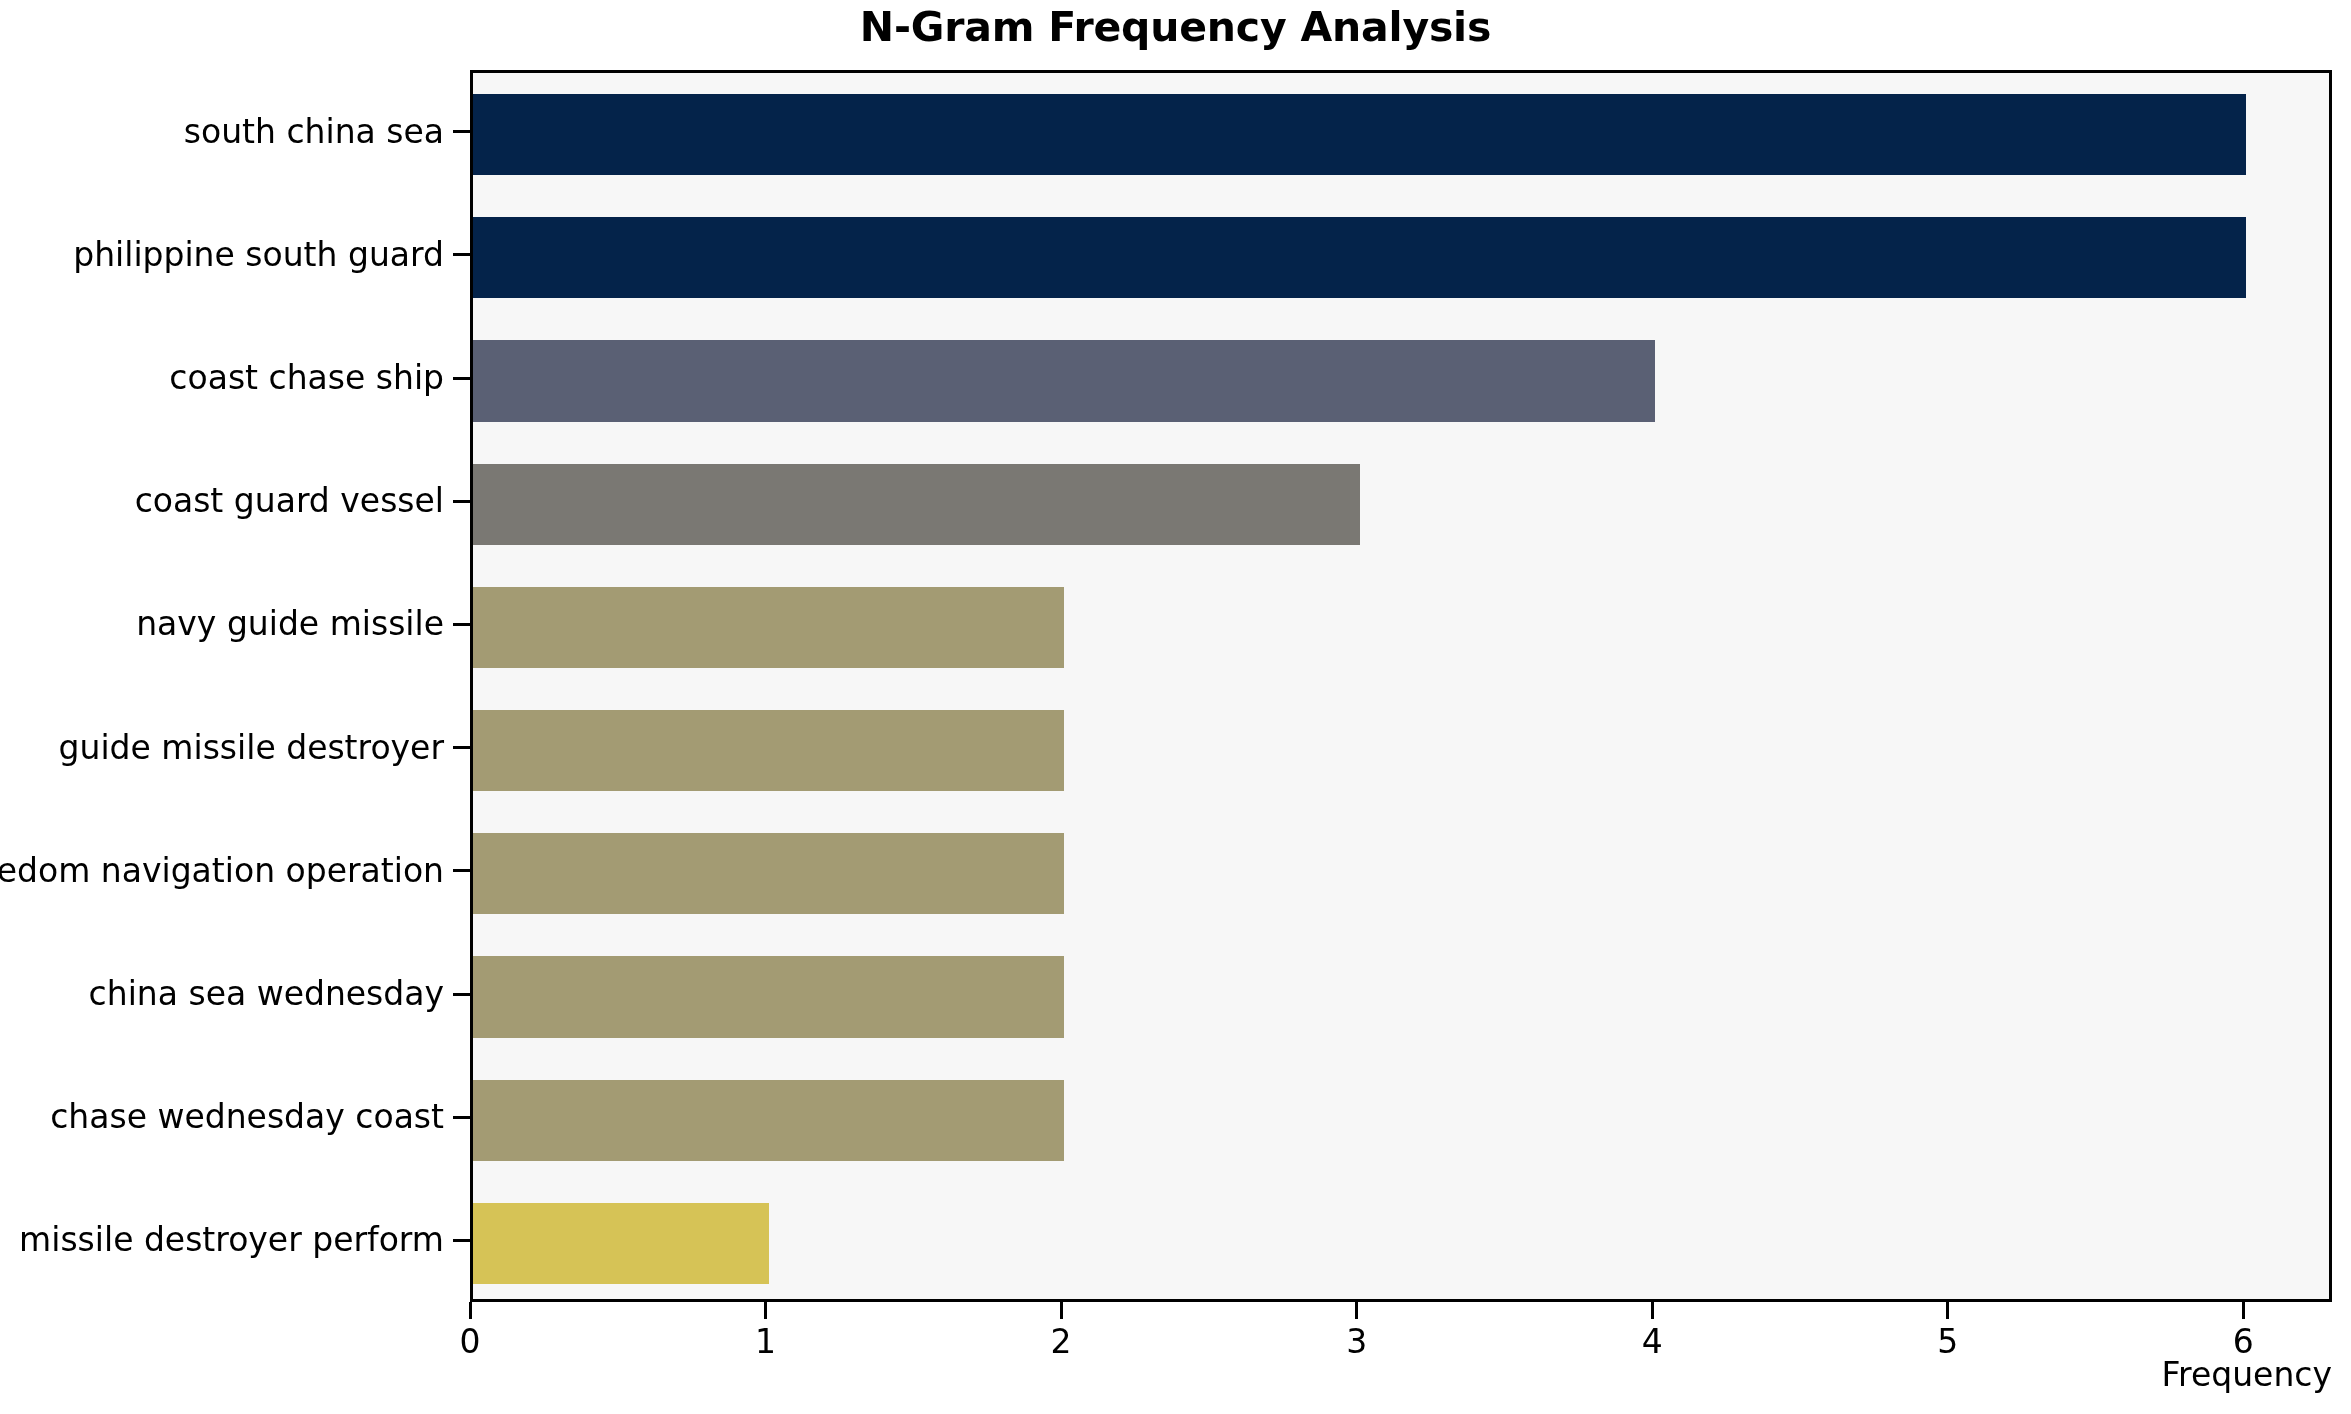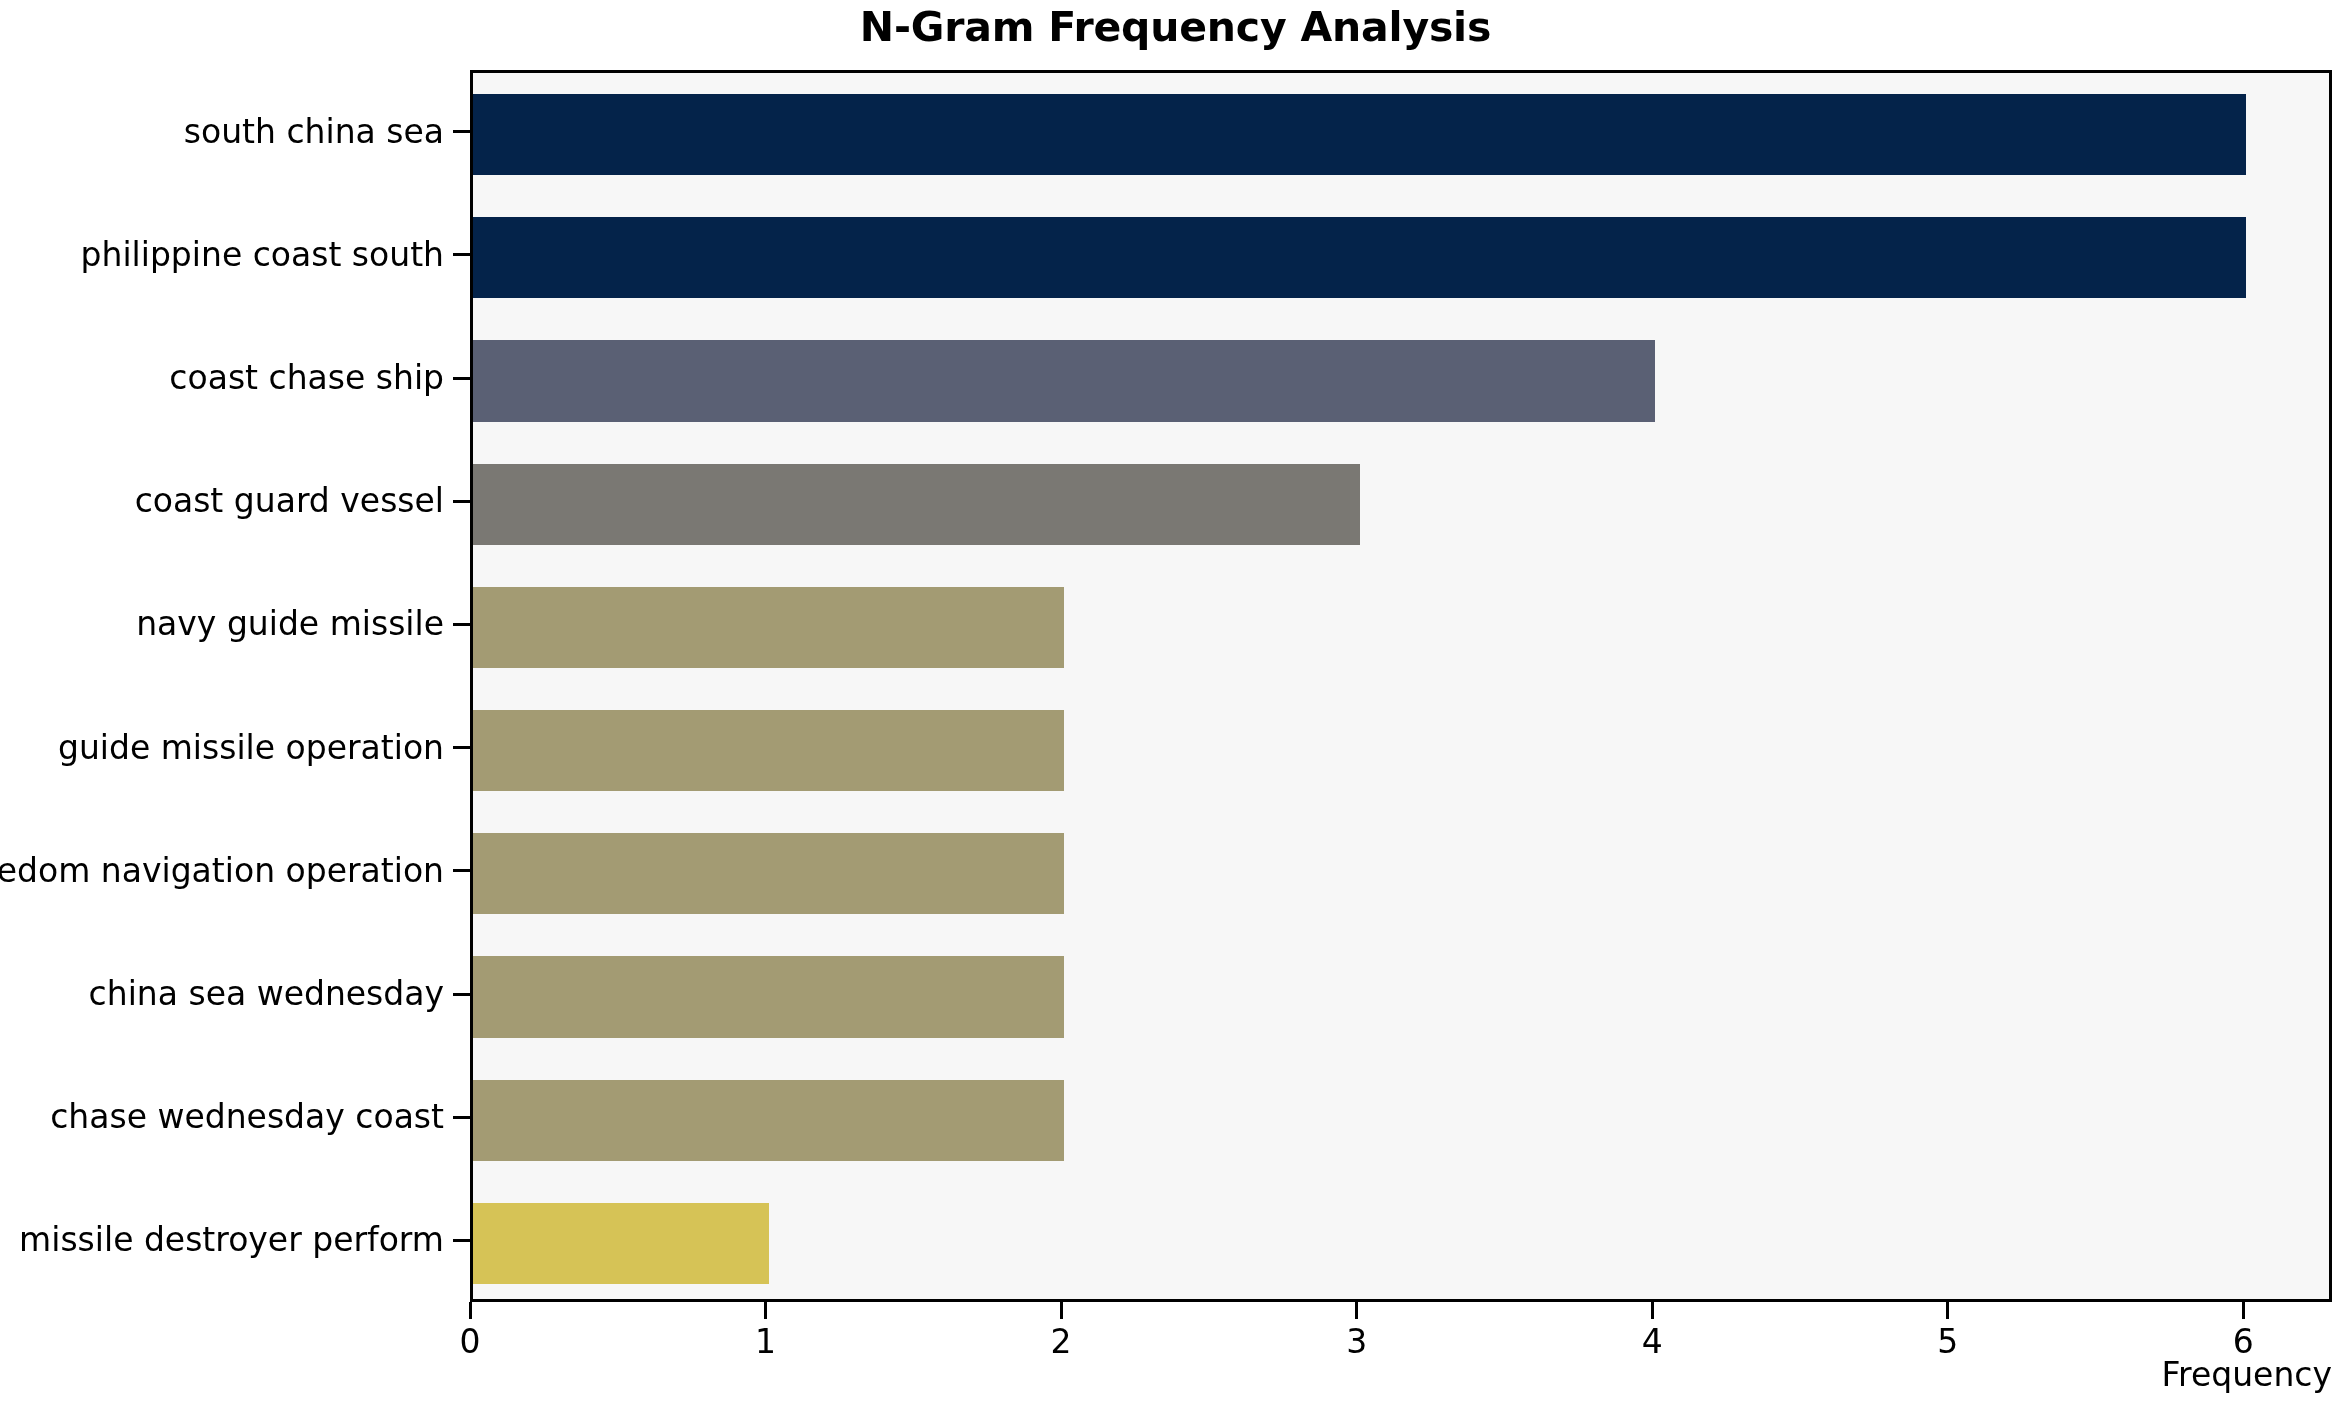--- a/index.html
+++ b/index.html
@@ -159,37 +159,37 @@
         <div class="bar" title="missile destroyer perform: 1" style="top: 1129.74px; height: 81.312px; width: 295.556px; background: rgb(214, 195, 86);"></div>
       </div>
   </div>
 
   <div id="y-axis">
       <div class="y-tick-row" style="top: 61.6px;">
         <div class="y-tick-label">south china sea</div>
         <div class="y-tick-mark"></div>
       </div>
       <div class="y-tick-row" style="top: 184.8px;">
-        <div class="y-tick-label">philippine coast south</div>
+        <div class="y-tick-label">philippine south guard</div>
         <div class="y-tick-mark"></div>
       </div>
       <div class="y-tick-row" style="top: 308px;">
         <div class="y-tick-label">coast chase ship</div>
         <div class="y-tick-mark"></div>
       </div>
       <div class="y-tick-row" style="top: 431.2px;">
         <div class="y-tick-label">coast guard vessel</div>
         <div class="y-tick-mark"></div>
       </div>
       <div class="y-tick-row" style="top: 554.4px;">
         <div class="y-tick-label">navy guide missile</div>
         <div class="y-tick-mark"></div>
       </div>
       <div class="y-tick-row" style="top: 677.6px;">
-        <div class="y-tick-label">guide missile operation</div>
+        <div class="y-tick-label">guide missile destroyer</div>
         <div class="y-tick-mark"></div>
       </div>
       <div class="y-tick-row" style="top: 800.8px;">
         <div class="y-tick-label">freedom navigation operation</div>
         <div class="y-tick-mark"></div>
       </div>
       <div class="y-tick-row" style="top: 924px;">
         <div class="y-tick-label">china sea wednesday</div>
         <div class="y-tick-mark"></div>
       </div>

